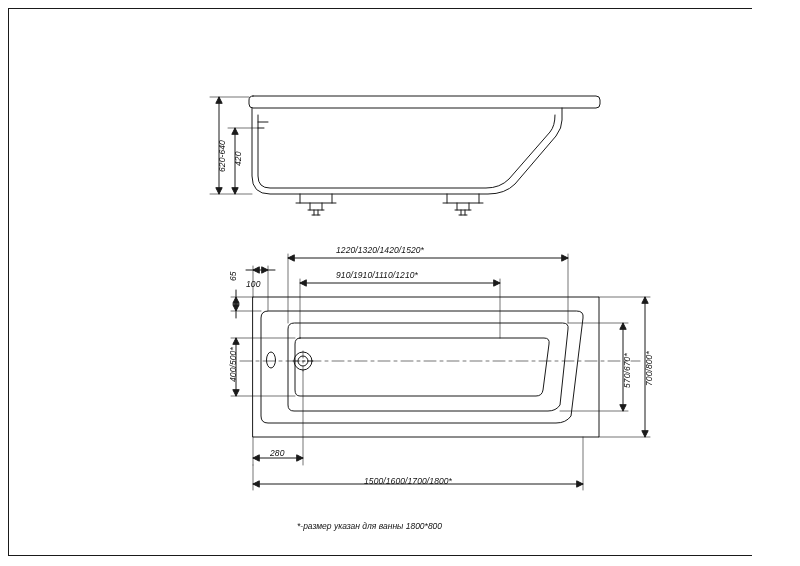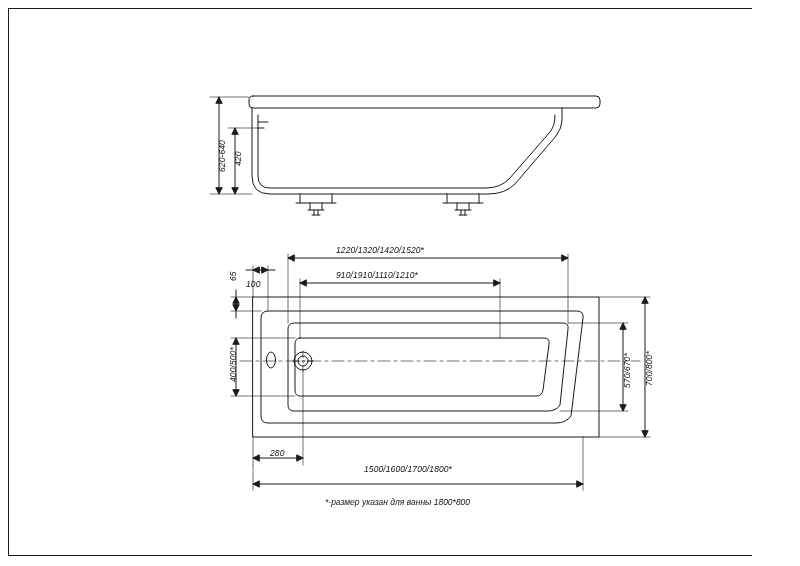--- a/index.html
+++ b/index.html
@@ -175,29 +175,29 @@
   </svg>
 
   <div class="lbl rot" style="left:217px; top:172px;">620-640</div>
 
   <div class="lbl rot" style="left:233px; top:166px;">420</div>
 
   <div class="lbl" style="left:336px; top:245px;">1220/1320/1420/1520*</div>
 
   <div class="lbl" style="left:336px; top:270px;">910/1910/1110/1210*</div>
 
-  <div class="lbl" style="left:364px; top:464px;">1500/1600/1700/1800*</div>
+  <div class="lbl" style="left:364px; top:476px;">1500/1600/1700/1800*</div>
 
   <div class="lbl rot" style="left:228px; top:281px;">65</div>
 
   <div class="lbl" style="left:246px; top:279px;">100</div>
 
   <div class="lbl" style="left:270px; top:448px;text-align:center;">280</div>
 
   <div class="lbl rot" style="left:228px; top:382px;">400/500*</div>
 
   <div class="lbl rot" style="left:622px; top:388px;">570/670*</div>
 
   <div class="lbl rot" style="left:644px; top:386px;">700/800*</div>
 
-  <div class="note" style="left:297px; top:497px;margin-left:28px;">*-размер указан для ванны 1800*800</div>
+  <div class="note" style="left:297px; top:521px;">*-размер указан для ванны 1800*800</div>
 
 </div>
 
 </body></html>

